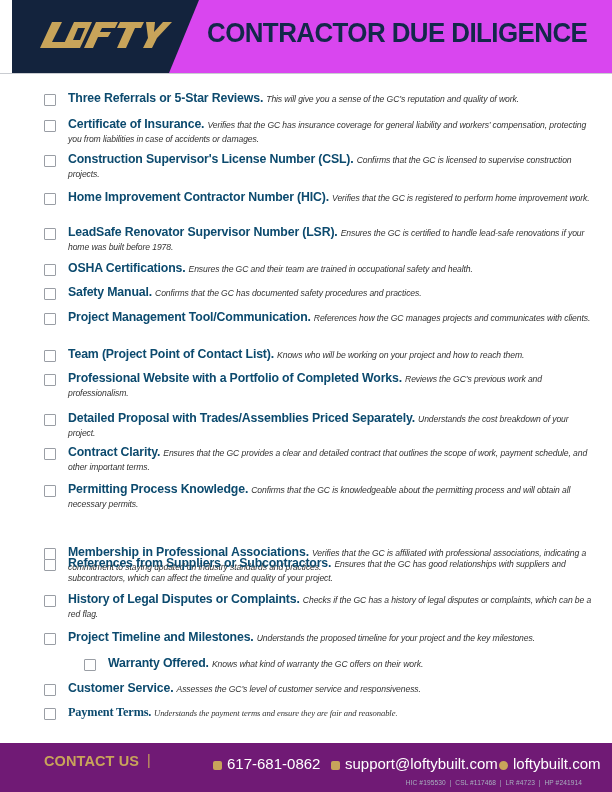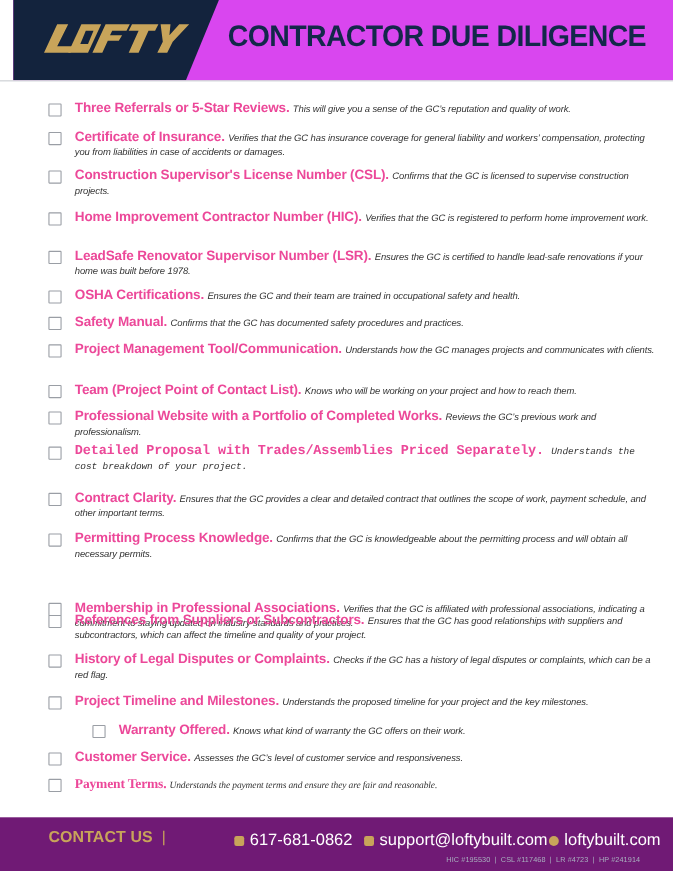--- a/index.html
+++ b/index.html
@@ -6,21 +6,21 @@
   body { width:612px; height:792px; background:#ffffff; position:relative; overflow:hidden; font-family:"Liberation Sans", sans-serif; }
   .header { position:absolute; left:12px; top:0; width:612px; height:73px; background:#d946ef; }
   .header-navy { position:absolute; left:0; top:0; width:612px; height:73px; }
   .header-rule { position:absolute; left:0; top:73px; width:612px; height:1px; background:#c9ccd1; }
   .logo { position:absolute; left:28px; top:20px; width:132px; height:30px; }
   .title { position:absolute; left:195px; top:18px; font-size:27px; font-weight:bold; color:#13284a; letter-spacing:-0.6px; white-space:nowrap; transform:scaleX(0.96); transform-origin:left top; }
   .list { position:absolute; left:44px; top:92px; width:530px; }
   .item { position:relative; padding-left:24px; }
   .checkbox { position:absolute; left:0; top:2px; width:10px; height:10px; border:1px solid #9a9ea5; border-radius:1px; background:#fff; }
   .item-text { font-size:11px; line-height:13px; color:#2a2a2a; margin:0; }
-  .item-title { font-weight:bold; font-size:12.3px; color:#ec4899; letter-spacing:-0.15px; }
+  .item-title { font-weight:bold; font-size:12.3px; color:#0c4a6e; letter-spacing:-0.15px; }
   .item-desc { font-style:italic; font-size:8.6px; color:#333; letter-spacing:-0.1px; }
   .footer { position:absolute; left:0; top:743px; width:612px; height:61px; background:#701a75; }
   .contact-label { position:absolute; left:44px; top:10px; font-size:14.5px; font-weight:bold; color:#c8a45a; letter-spacing:0.1px; }
   .contact-sep { position:absolute; left:147px; top:9px; font-size:14px; color:#c8a45a; }
   .contact-item { position:absolute; top:12px; font-size:15px; color:#ffffff; white-space:nowrap; }
   .contact-icon { display:inline-block; width:9px; height:9px; background:#c8a45a; border-radius:2px; vertical-align:-1px; margin-right:5px; position:relative; }
   .contact-icon.globe { border-radius:50%; }
   .licenses { position:absolute; right:30px; top:36px; font-size:6.6px; color:#a8b0bf; letter-spacing:0.1px; white-space:nowrap; }
 </style>
 </head>
@@ -73,31 +73,31 @@
     <div class="item" style="position: absolute; top: 170px; left: 0px; width: 530px;">
       <span class="checkbox"></span>
       <p class="item-text"><span class="item-title">OSHA Certifications.</span> <span class="item-desc">Ensures the GC and their team are trained in occupational safety and health.</span></p>
     </div>
     <div class="item" style="position: absolute; top: 194px; left: 0px; width: 530px;">
       <span class="checkbox"></span>
       <p class="item-text"><span class="item-title">Safety Manual.</span> <span class="item-desc">Confirms that the GC has documented safety procedures and practices.</span></p>
     </div>
     <div class="item" style="position: absolute; top: 219px; left: 0px; width: 530px;">
       <span class="checkbox"></span>
-      <p class="item-text"><span class="item-title">Project Management Tool/Communication.</span> <span class="item-desc">Understands how the GC manages projects and communicates with clients.</span></p>
+      <p class="item-text"><span class="item-title">Project Management Tool/Communication.</span> <span class="item-desc">References how the GC manages projects and communicates with clients.</span></p>
     </div>
     <div class="item" style="position: absolute; top: 256px; left: 0px; width: 530px;">
       <span class="checkbox"></span>
       <p class="item-text"><span class="item-title">Team (Project Point of Contact List).</span> <span class="item-desc">Knows who will be working on your project and how to reach them.</span></p>
     </div>
     <div class="item" style="position: absolute; top: 280px; left: 0px; width: 530px;">
       <span class="checkbox"></span>
       <p class="item-text"><span class="item-title">Professional Website with a Portfolio of Completed Works.</span> <span class="item-desc">Reviews the GC’s previous work and professionalism.</span></p>
     </div>
-    <div class="item" style="position: absolute; top: 312px; left: 0px; width: 530px; font-family: Liberation Mono, monospace;">
+    <div class="item" style="position: absolute; top: 320px; left: 0px; width: 530px;">
       <span class="checkbox"></span>
       <p class="item-text"><span class="item-title">Detailed Proposal with Trades/Assemblies Priced Separately.</span> <span class="item-desc">Understands the cost breakdown of your project.</span></p>
     </div>
     <div class="item" style="position: absolute; top: 354px; left: 0px; width: 530px;">
       <span class="checkbox"></span>
       <p class="item-text"><span class="item-title">Contract Clarity.</span> <span class="item-desc">Ensures that the GC provides a clear and detailed contract that outlines the scope of work, payment schedule, and other important terms.</span></p>
     </div>
     <div class="item" style="position: absolute; top: 391px; left: 0px; width: 530px;">
       <span class="checkbox"></span>
       <p class="item-text"><span class="item-title">Permitting Process Knowledge.</span> <span class="item-desc">Confirms that the GC is knowledgeable about the permitting process and will obtain all necessary permits.</span></p>

